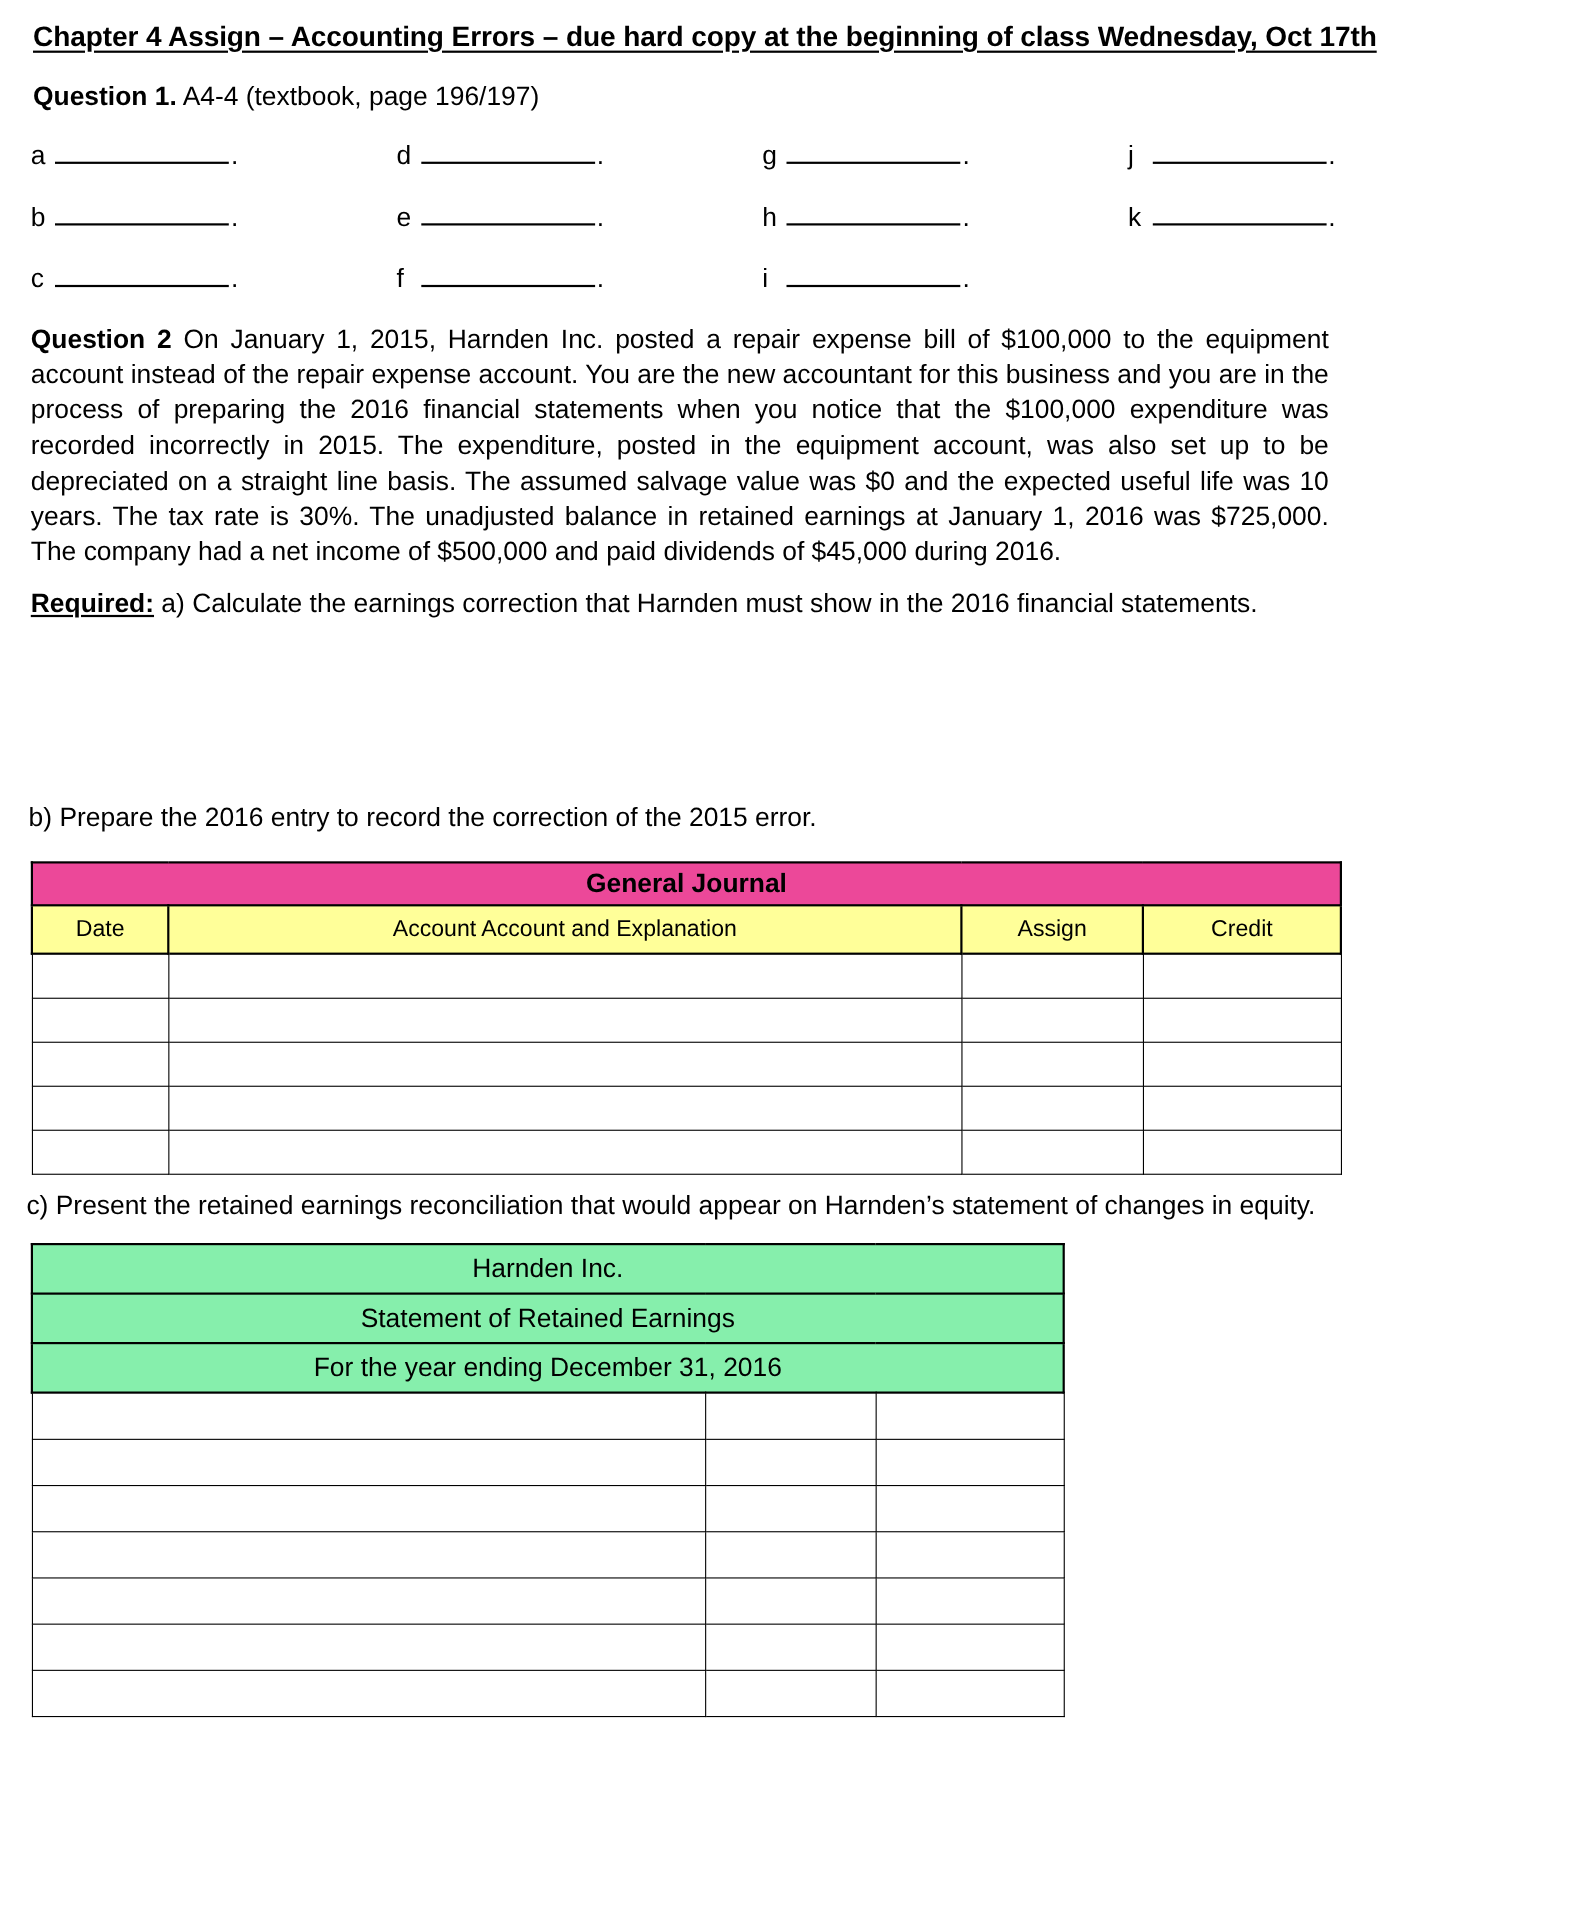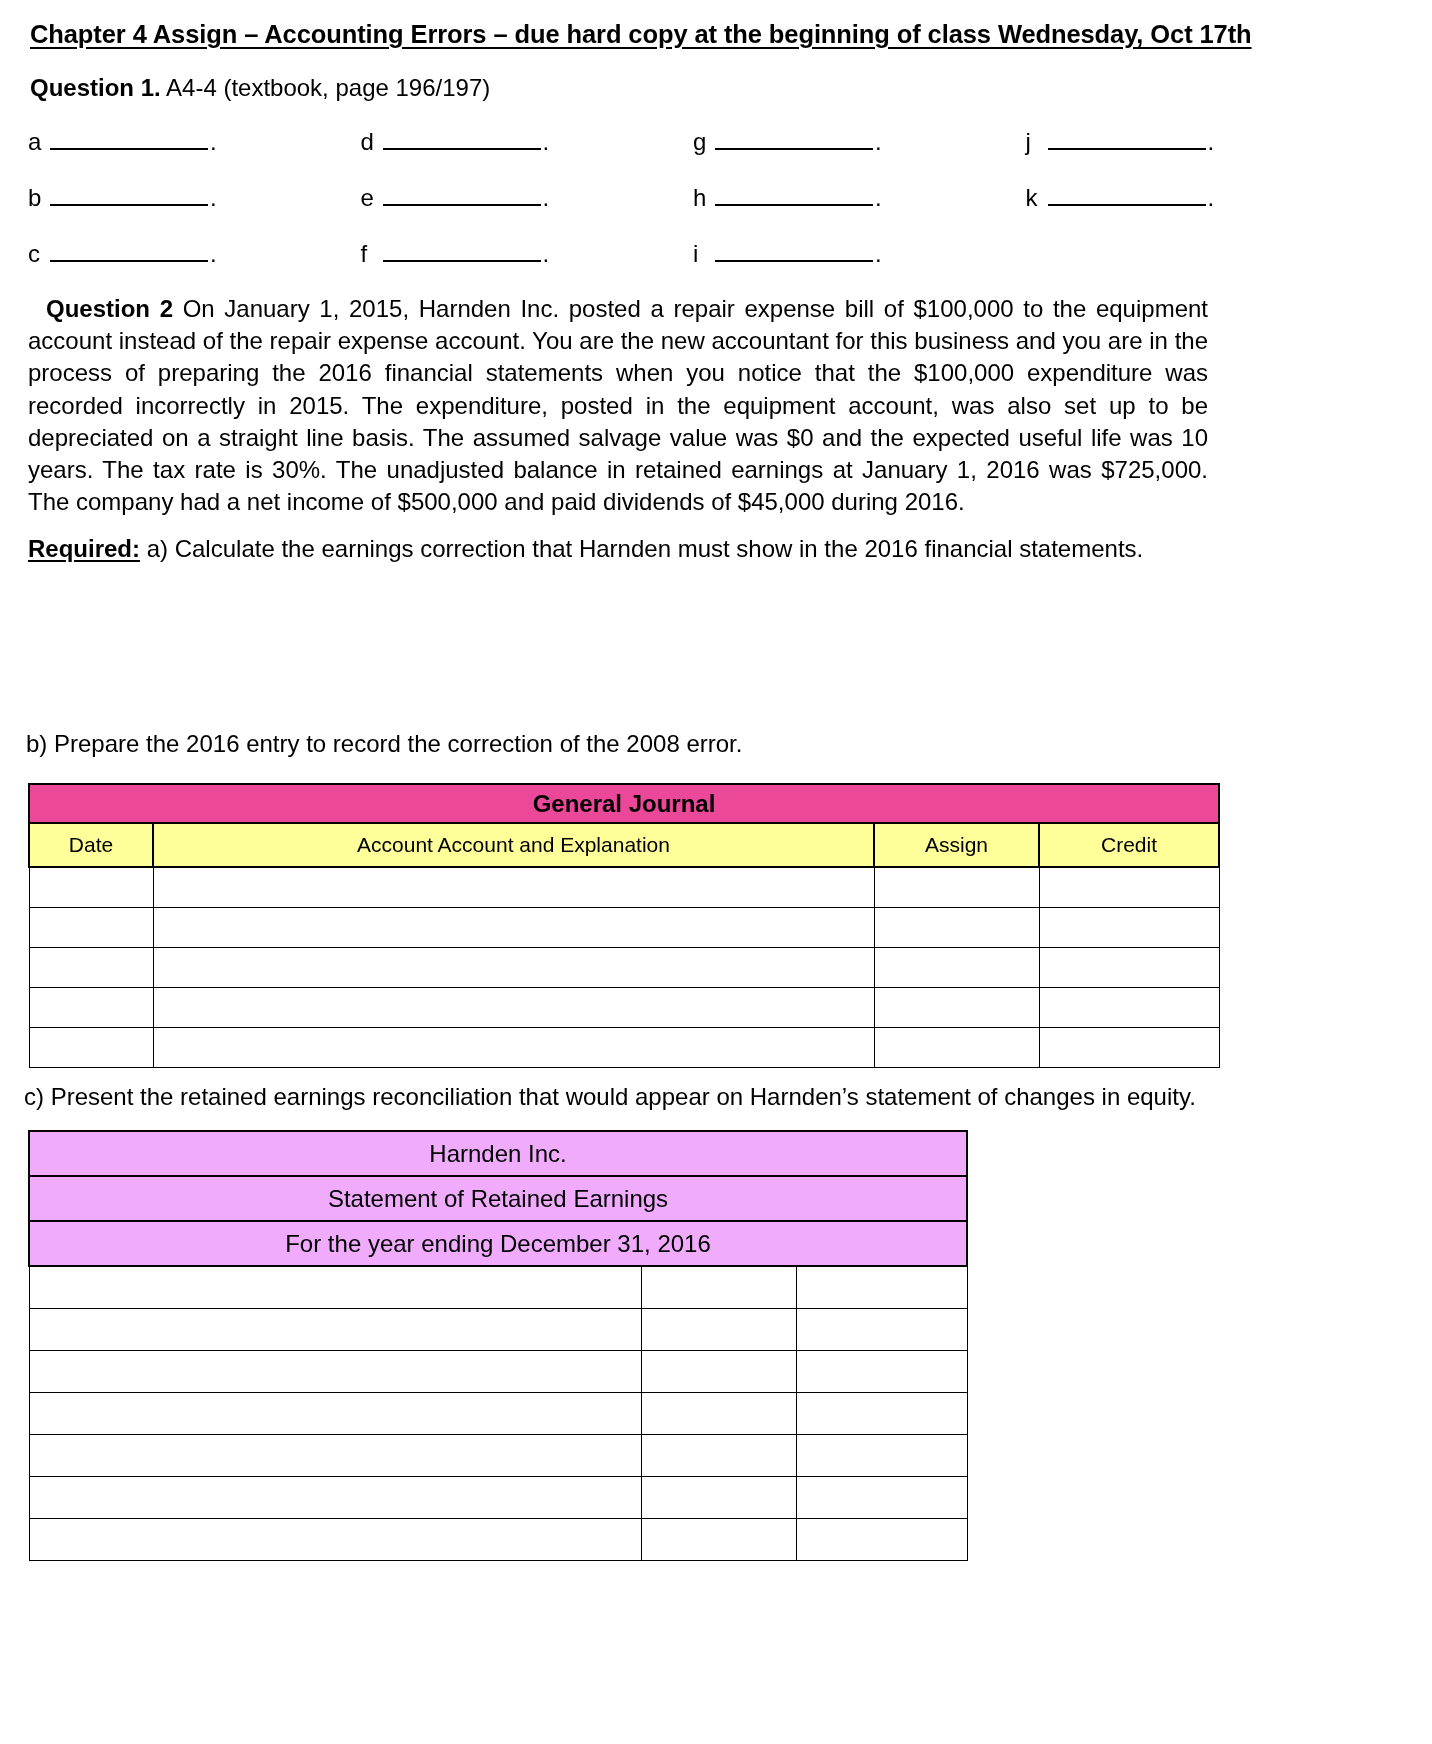--- a/index.html
+++ b/index.html
@@ -83,21 +83,21 @@
   .q2-block {
     position: absolute;
     left: 28px;
     top: 293px;
     width: 1180px;
     font-size: 24px;
     line-height: 32.2px;
     text-align: justify;
     text-justify: inter-word;
   }
-  .q2-block .qlabel { font-weight: bold; margin-left: 18px; }
+  .q2-block .qlabel { font-weight: bold; }
 
   .required-block {
     position: absolute;
     left: 28px;
     top: 533px;
     width: 1200px;
     font-size: 24px;
     line-height: 32px;
     white-space: nowrap;
   }
@@ -173,21 +173,21 @@
     top: 1130px;
     width: 938px;
     border-collapse: collapse;
     table-layout: fixed;
   }
   .re-table td {
     border: 2px solid #000000;
     padding: 0;
   }
   .re-table .re-head td {
-    background: #f0abfc;
+    background: #86efac;
     text-align: center;
     font-size: 24px;
     height: 43px;
     line-height: 43px;
   }
   .re-table .re-body td {
     height: 42px;
     background: #ffffff;
     border-width: 1px;
   }
@@ -278,21 +278,21 @@
   </div>
 
   <div class="q2-block">
     <span class="qlabel">Question 2</span><span>  On January 1, 2015, Harnden Inc. posted a repair expense bill of $100,000 to the equipment account instead of the repair expense account.   You are the new accountant for this business and you are in the process of preparing the 2016 financial statements when you notice that the $100,000 expenditure was recorded incorrectly in 2015. The expenditure, posted in the equipment account, was also set up to be depreciated on a straight line basis. The assumed salvage value was $0 and the expected useful life was 10 years.  The tax rate is 30%. The unadjusted balance in retained earnings at January 1, 2016 was $725,000. The company had a net income of $500,000 and paid dividends of $45,000 during 2016.</span>
   </div>
 
   <div class="required-block">
     <span class="req">Required:</span><span>  a) Calculate the earnings correction that Harnden must show in the 2016 financial statements.</span>
   </div>
 
-  <div class="part-b">b) Prepare the 2016 entry to record the correction of the 2008 error.</div>
+  <div class="part-b">b) Prepare the 2016 entry to record the correction of the 2015 error.</div>
 
   <table class="journal-table">
     <colgroup>
       <col class="col-date">
       <col class="col-acct">
       <col class="col-debit">
       <col class="col-credit">
     </colgroup>
     <tbody>
       <tr>

